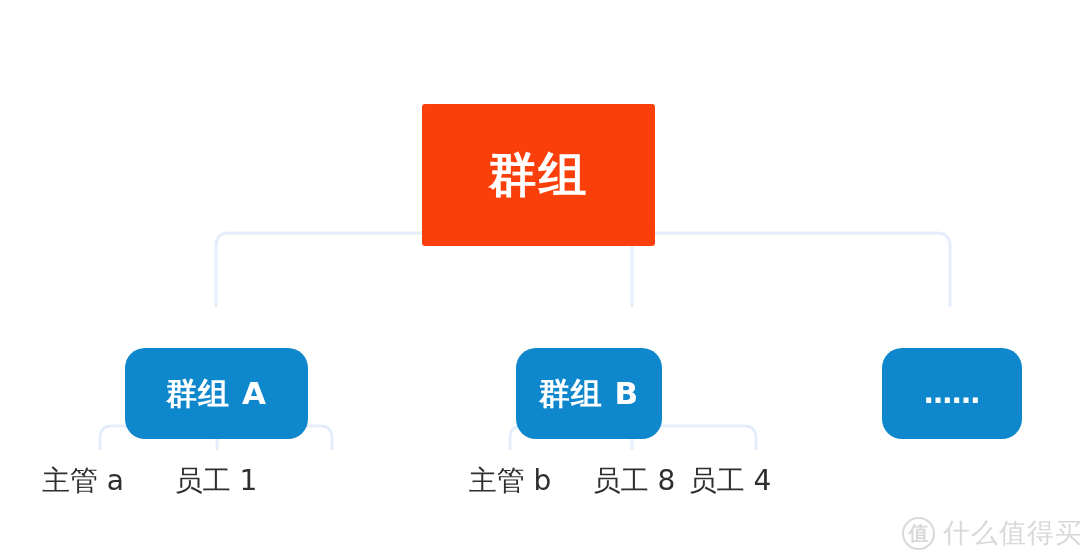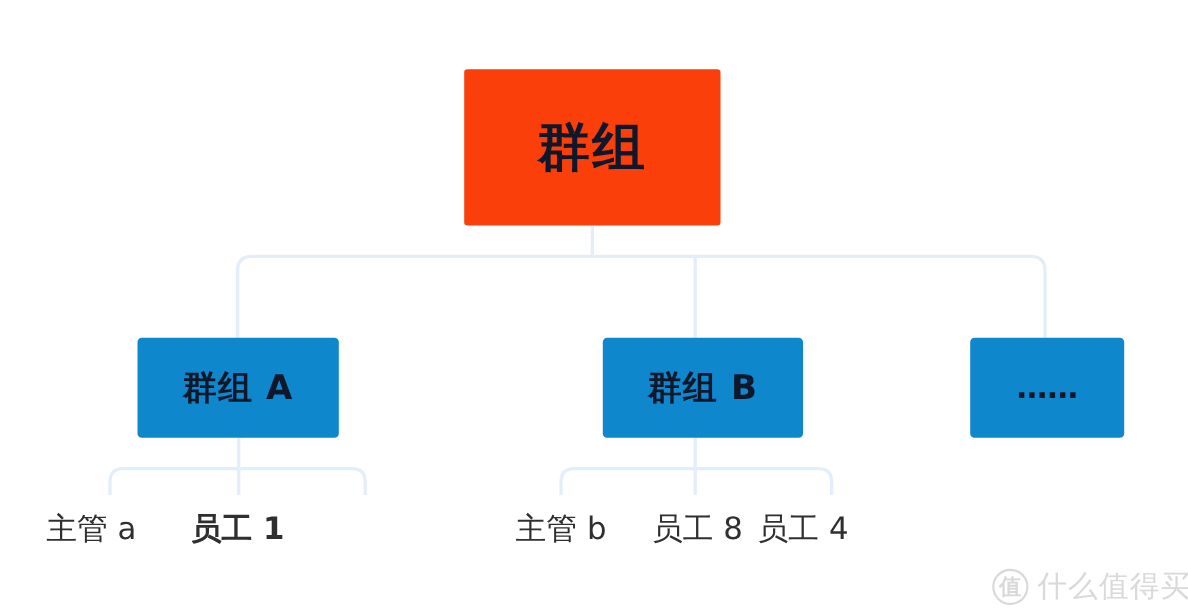--- a/index.html
+++ b/index.html
@@ -25,56 +25,57 @@
   .connectors path {
     fill: none;
     stroke: #e4eefa;
     stroke-width: 3;
   }
   .node {
     position: absolute;
     display: flex;
     align-items: center;
     justify-content: center;
-    color: #0f172a;
+    color: #ffffff;
     font-weight: bold;
     box-sizing: border-box;
     text-align: center;
+    margin-top: 41px;
   }
   .node-root {
     left: 422px;
     top: 63px;
     width: 233px;
     height: 142px;
     background: #fb3f0a;
     border-radius: 3px;
     font-size: 48px;
     letter-spacing: 2px;
   }
   .node-child {
     top: 307px;
     height: 91px;
     background: #0e87cc;
-    border-radius: 4px;
+    border-radius: 20px;
     font-size: 31px;
     letter-spacing: 1px;
   }
   .node-child-a { left: 125px; width: 183px; }
-  .node-child-b { left: 548px; width: 182px; }
+  .node-child-b { left: 516px; width: 146px; }
   .node-child-more { left: 882px; width: 140px; font-size: 28px; letter-spacing: 0; }
   .leaf {
     position: absolute;
     top: 462px;
     transform: translateX(-50%);
     color: #2f2f2f;
     font-size: 28px;
     white-space: nowrap;
   }
   .leaf-a1 { left: 83px; }
-  .leaf-a2 { left: 216px; font-weight: bold; }
+  .leaf-a2 { left: 216px; }
   .leaf-a3 { left: 332px; }
   .leaf-b1 { left: 510px; text-align: center; }
   .leaf-b2 { left: 634px; }
   .leaf-b3 { left: 730px; }
   .watermark {
     position: absolute;
     left: 902px;
     top: 515px;
     display: flex;
     align-items: center;

